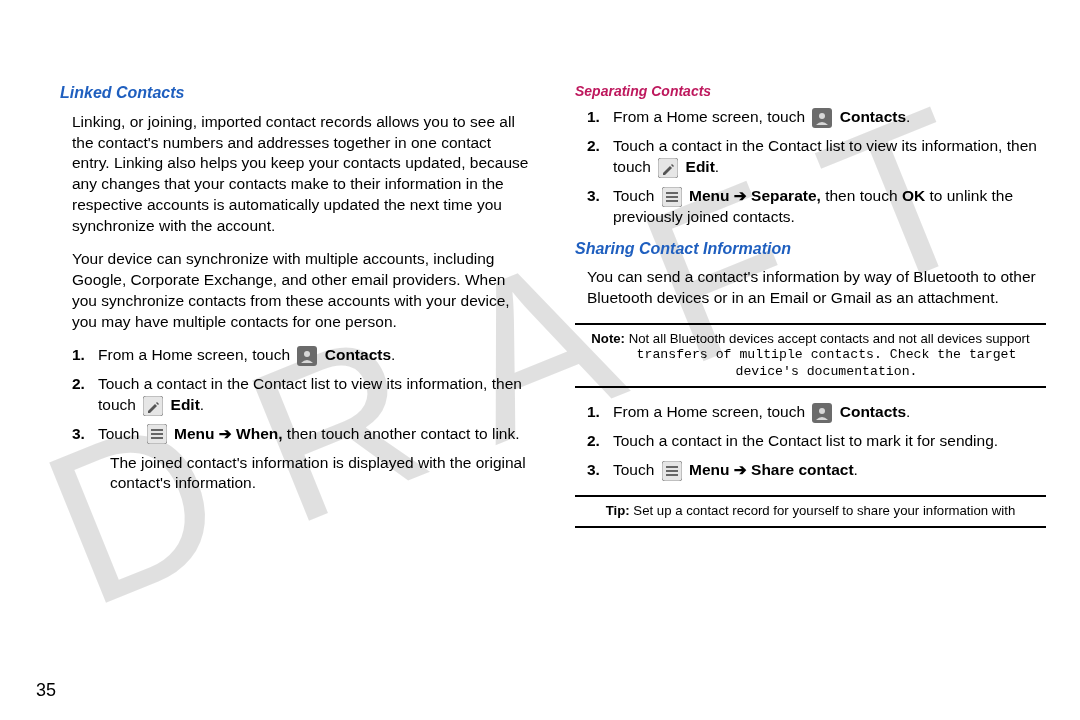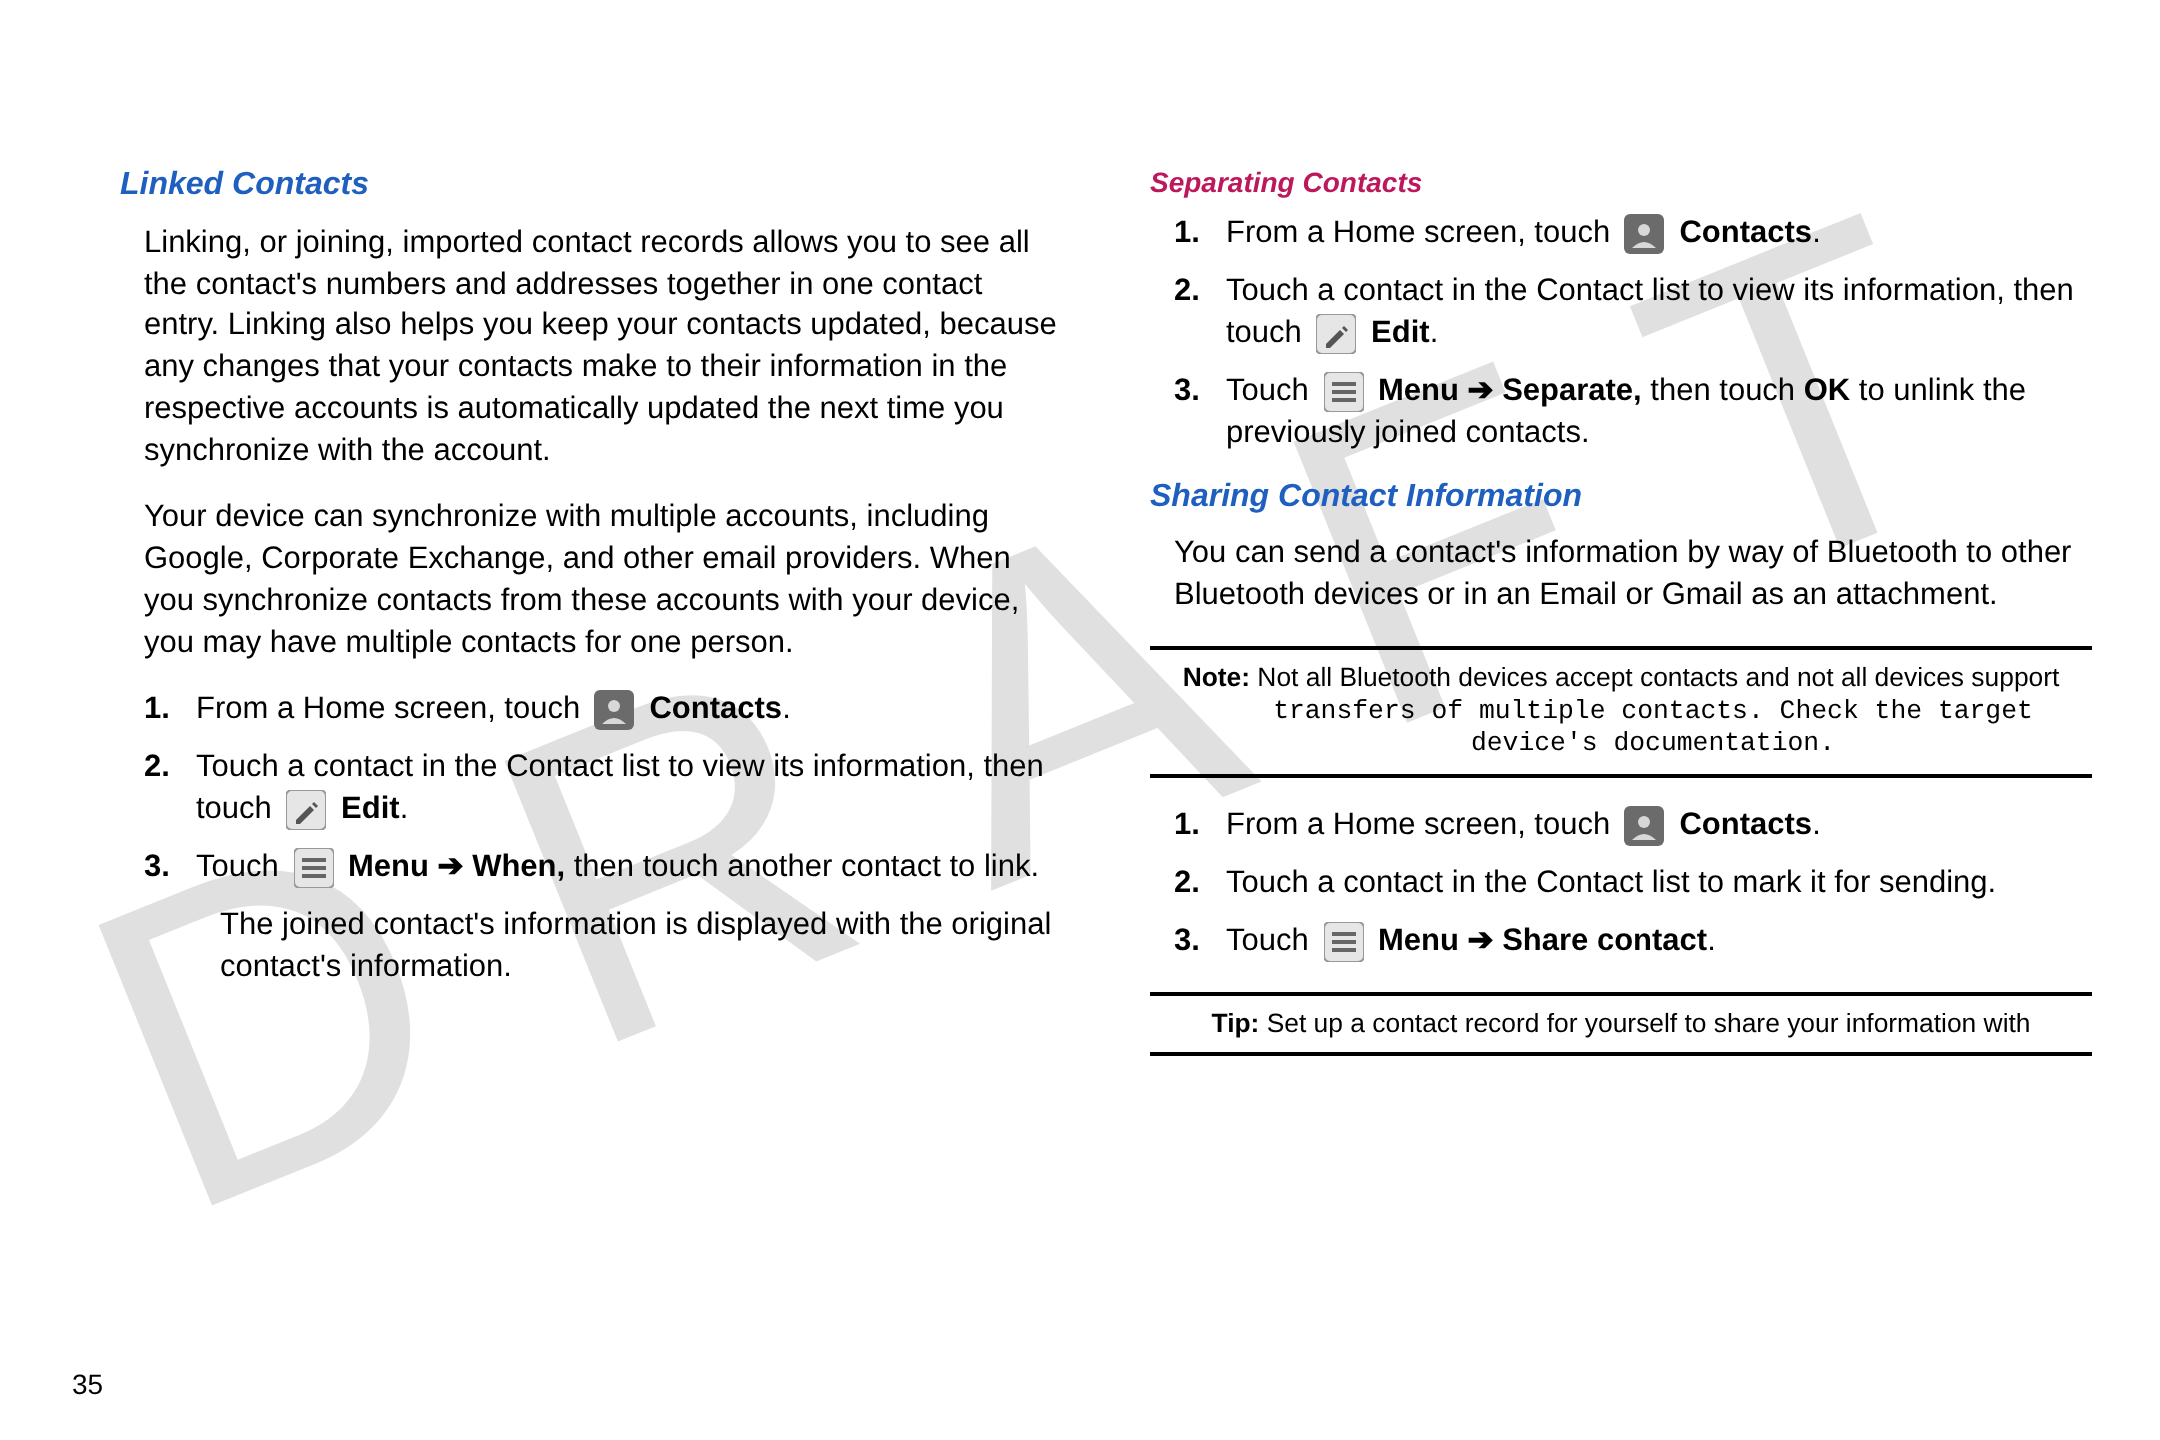--- a/index.html
+++ b/index.html
@@ -98,21 +98,21 @@
   .notebox .txt { display: inline; }
   .notebox .ind { padding-left: 32px; display:block;font-family:Liberation Mono, monospace; }
   .result-para {
     margin: 6px 0 0 26px;
     padding-left: 12px;
   }
   .pagenum {
     position: absolute;
     left: 36px;
     bottom: 18px;
-    font-size: 14px;
+    font-size: 18px;
   }
 </style>
 </head>
 <body>
 
 <div class="watermark">DRAFT</div>
 
 <div class="page">
 
   <div class="col">

